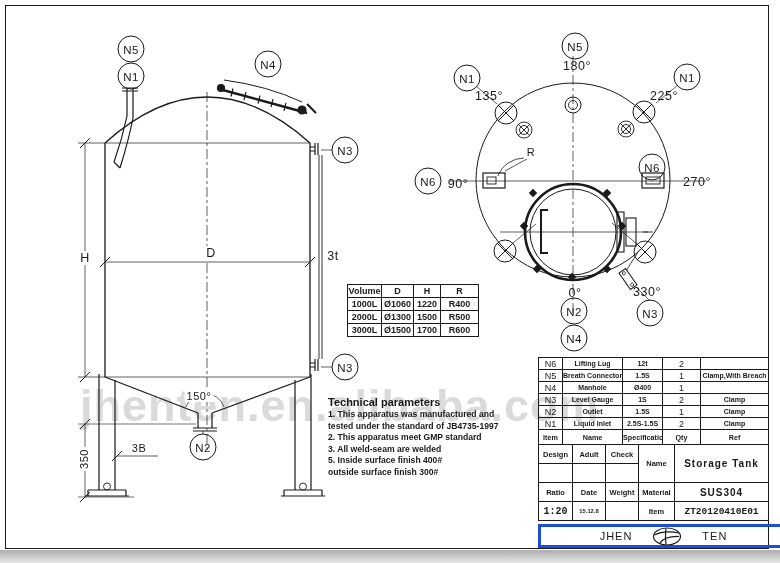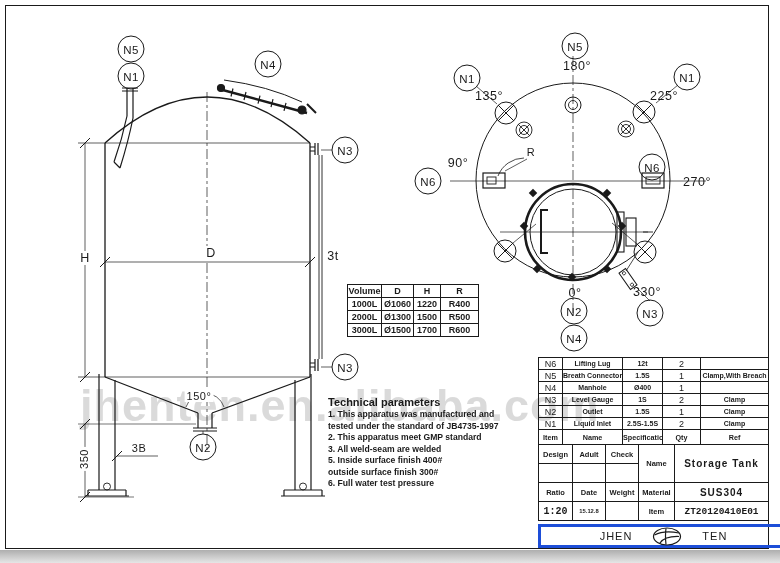--- a/index.html
+++ b/index.html
@@ -187,21 +187,21 @@
   <div class="callout" style="left:687px;top:77px">N1</div>
   <div class="callout" style="left:428px;top:181px">N6</div>
   <div class="callout" style="left:652px;top:167px">N6</div>
   <div class="callout" style="left:574px;top:311px">N2</div>
   <div class="callout" style="left:574px;top:338px">N4</div>
   <div class="callout" style="left:650px;top:313px">N3</div>
 
   <div class="lbl" style="left:577px;top:66px">180°</div>
   <div class="lbl" style="left:489px;top:96px">135°</div>
   <div class="lbl" style="left:664px;top:96px">225°</div>
-  <div class="lbl" style="left:458px;top:163px">90°</div>
+  <div class="lbl" style="left:458px;top:184px">90°</div>
   <div class="lbl" style="left:697px;top:182px">270°</div>
   <div class="lbl" style="left:575px;top:293px">0°</div>
   <div class="lbl" style="left:647px;top:292px">330°</div>
   <div class="lbl small" style="left:531px;top:152px">R</div>
 
   <table class="dt" id="size-table">
     <colgroup>
         <col style="width:34px">
         <col style="width:32px">
         <col style="width:27px">
@@ -236,21 +236,20 @@
     </table>
 
   <div id="tech">
     <div class="t">Technical parameters</div>
     <div class="i">1. This apparatus was manufactured and
     tested under the standard of JB4735-1997</div>
     <div class="i">2. This apparatus meet GMP standard</div>
     <div class="i">3. All weld-seam are welded</div>
     <div class="i">5. Inside surface finish 400#
     outside surface finish 300#</div>
-    <div class="i">6. Full water test pressure</div>
   </div>
 
   <table class="dt" id="parts-table">
     <colgroup>
         <col style="width:24px">
         <col style="width:60px">
         <col style="width:40px">
         <col style="width:38px">
         <col style="width:68px">
       </colgroup>

